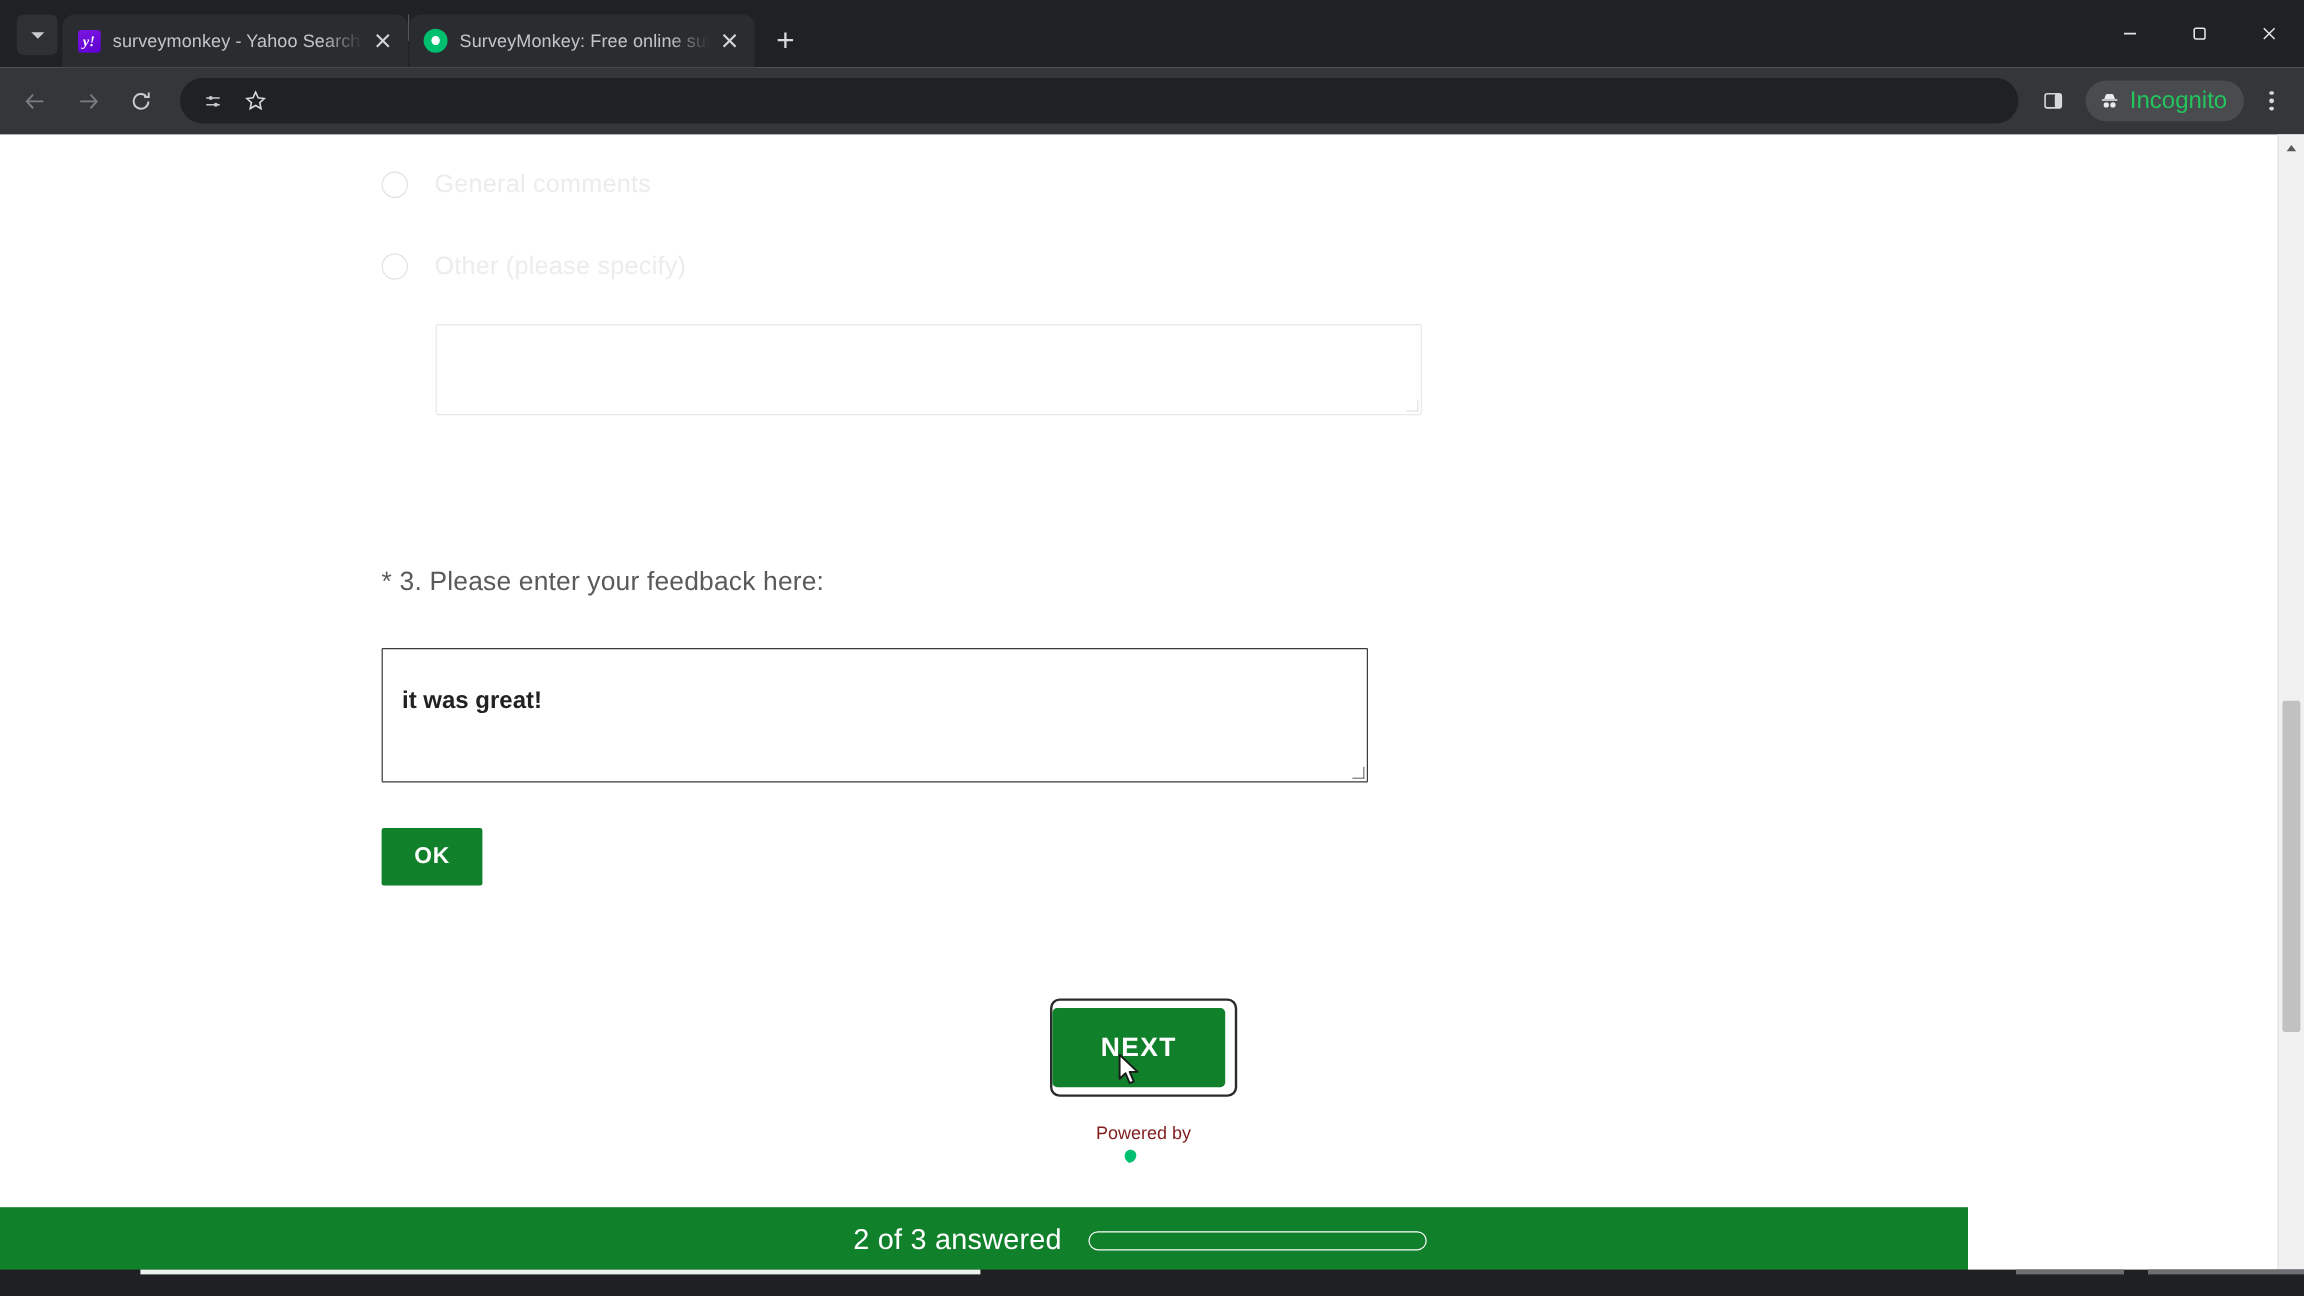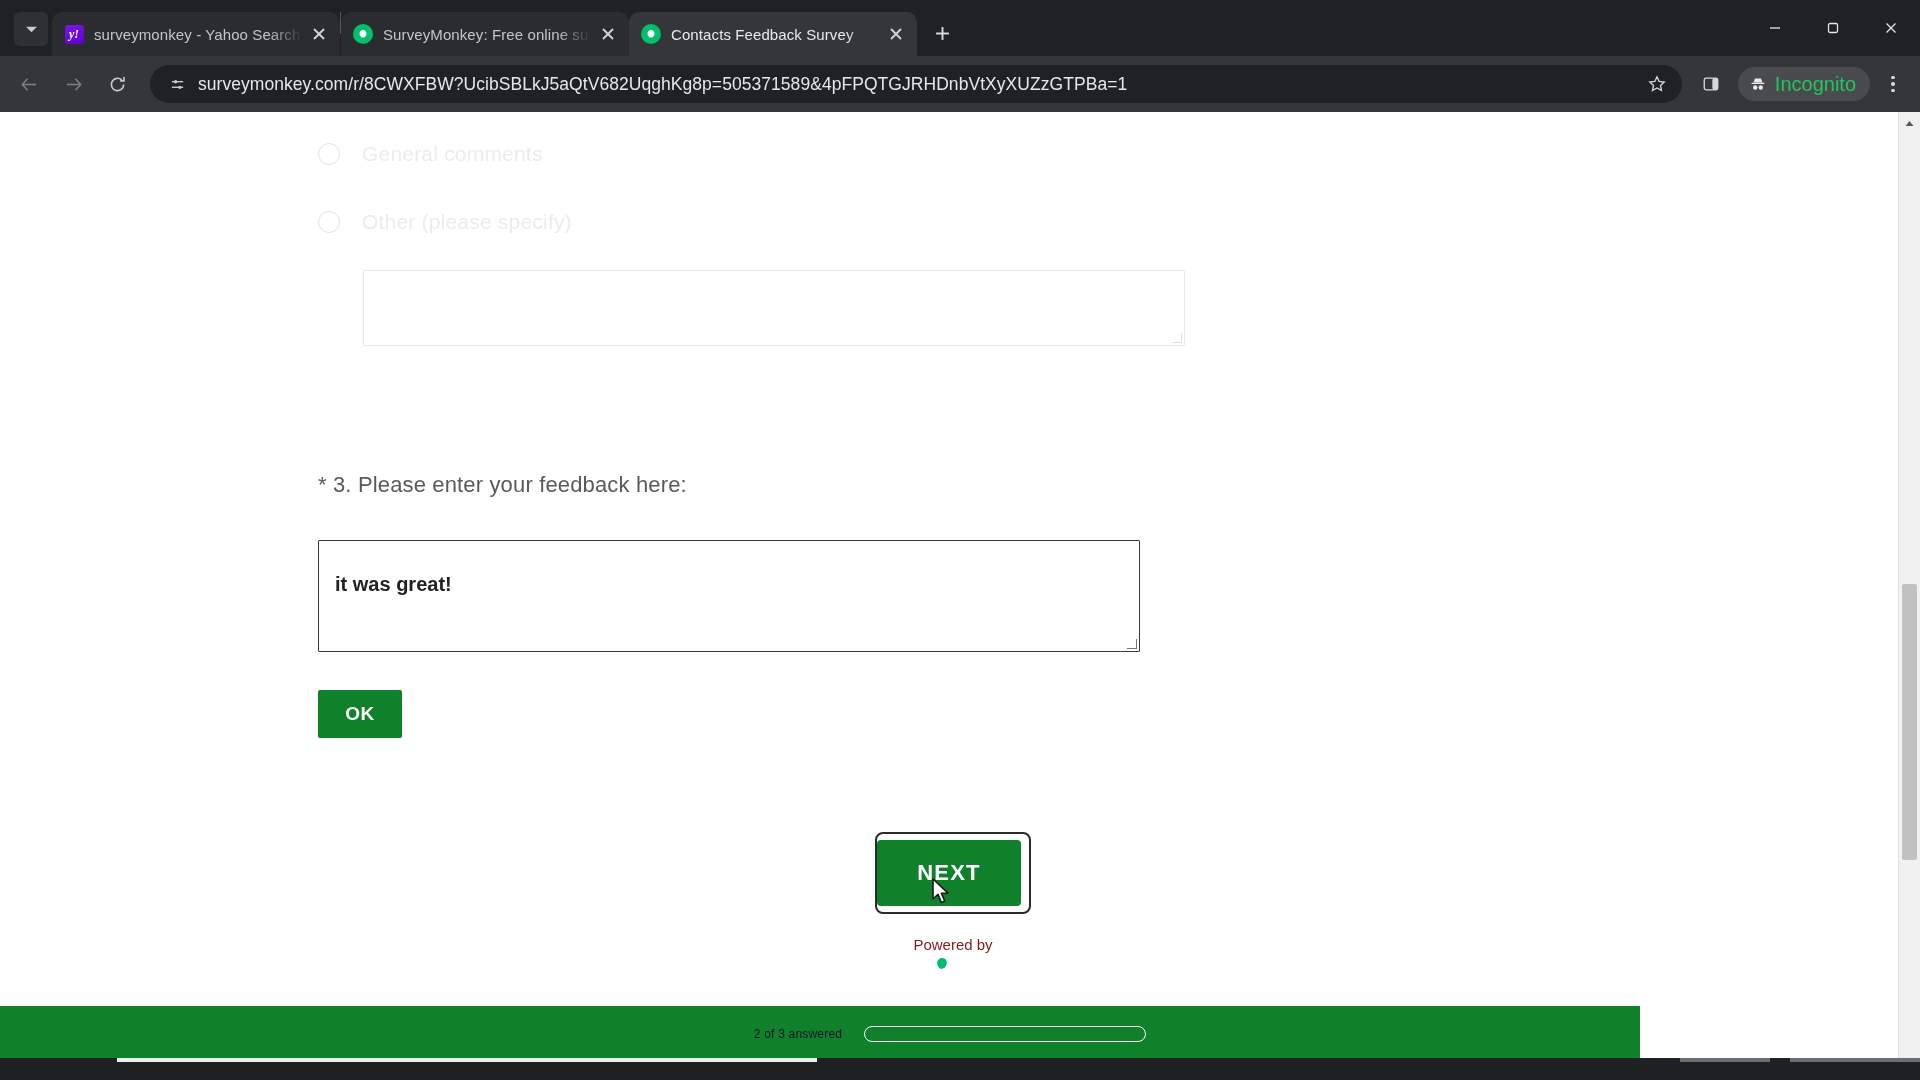--- a/index.html
+++ b/index.html
@@ -168,21 +168,21 @@
     font-size:15px; color:#7f1d1d;
   }
   .logo-strip { margin-left:570px; width:130px; height:22px; display:flex;
     align-items:center; justify-content:center; }
 
   
   .progress-bar {
     position:absolute; left:0; bottom:22px; width:1900px; height:56px;
     background:#11802b; display:flex; align-items:center; justify-content:center;
   }
-  .progress-label { color:#0f172a; font-size:12px; letter-spacing:.2px; margin-right:22px; }
+  .progress-label { color:#ffffff; font-size:24px; letter-spacing:.2px; margin-right:22px; }
   .progress-track {
     width:282px; height:16px; border:1.6px solid #ffffff; border-radius:9px;
     background:transparent; overflow:hidden;
   }
   .progress-fill { height:100%; background:#ffffff; border-radius:9px 0 0 9px; }
 
   
   .os-strip { position:absolute; left:0; bottom:0; width:1920px; height:22px; background:#1f2023; }
   .os-strip .seg-light { position:absolute; left:117px; top:0; width:700px; height:4px; background:#e9f3ec; }
   .os-strip .seg-grey  { position:absolute; left:1680px; top:0; width:90px; height:4px; background:#6c6e72; }
@@ -236,36 +236,20 @@
       </span>
       <span class="tab-title">SurveyMonkey: Free online survey software</span>
       <span class="tab-close">
         <svg viewBox="0 0 12 12">
           <line x1="1" y1="1" x2="11" y2="11"></line>
             <line x1="11" y1="1" x2="1" y2="11"></line>
         </svg>
       </span>
     </div>
 
-    <div class="tab active">
-      <span class="favicon">
-        <span class="sm-ico">
-          <svg viewBox="0 0 24 24">
-              <path d="M12 4c-4 0-7 3.2-7 7.4 0 3.6 2.2 6.2 4.6 7.4h4.8C16.8 17.6 19 15 19 11.4 19 7.2 16 4 12 4z"></path>
-            </svg>
-        </span>
-      </span>
-      <span class="tab-title">Contacts Feedback Survey</span>
-      <span class="tab-close">
-        <svg viewBox="0 0 12 12">
-          <line x1="1" y1="1" x2="11" y2="11"></line>
-            <line x1="11" y1="1" x2="1" y2="11"></line>
-        </svg>
-      </span>
-    </div>
 
     <div class="newtab">
       <svg viewBox="0 0 14 14">
         <line x1="7" y1="1" x2="7" y2="13"></line>
           <line x1="1" y1="7" x2="13" y2="7"></line>
       </svg>
     </div>
 
     <div class="wincontrols">
       <div class="wc">
@@ -309,21 +293,20 @@
 
     <div class="omnibox">
       <span class="siteinfo">
         <svg viewBox="0 0 16 16">
           <line x1="2" y1="5" x2="14" y2="5"></line>
             <line x1="2" y1="11" x2="14" y2="11"></line>
           <circle cx="6" cy="5" r="1.8" fill="#c5c9cd" stroke="none"></circle>
           <circle cx="10.5" cy="11" r="1.8" fill="#c5c9cd" stroke="none"></circle>
         </svg>
       </span>
-      <span class="urltext" title="surveymonkey.com/r/8CWXFBW?UcibSBLkJ5aQtV682UqghKg8p=505371589&amp;4pFPQTGJRHDnbVtXyXUZzGTPBa=1">surveymonkey.com/r/8CWXFBW?UcibSBLkJ5aQtV682UqghKg8p=505371589&amp;4pFPQTGJRHDnbVtXyXUZzGTPBa=1</span>
       <span class="star">
         <svg viewBox="0 0 20 20">
           <polygon points="10,2 12.4,7.2 18,7.9 13.9,11.7 15,17.2 10,14.4 5,17.2 6.1,11.7 2,7.9 7.6,7.2"></polygon>
         </svg>
       </span>
     </div>
 
     <div class="tb-btn">
       <svg viewBox="0 0 20 20">
         <rect x="2.5" y="3.5" width="15" height="13" rx="2"></rect>

